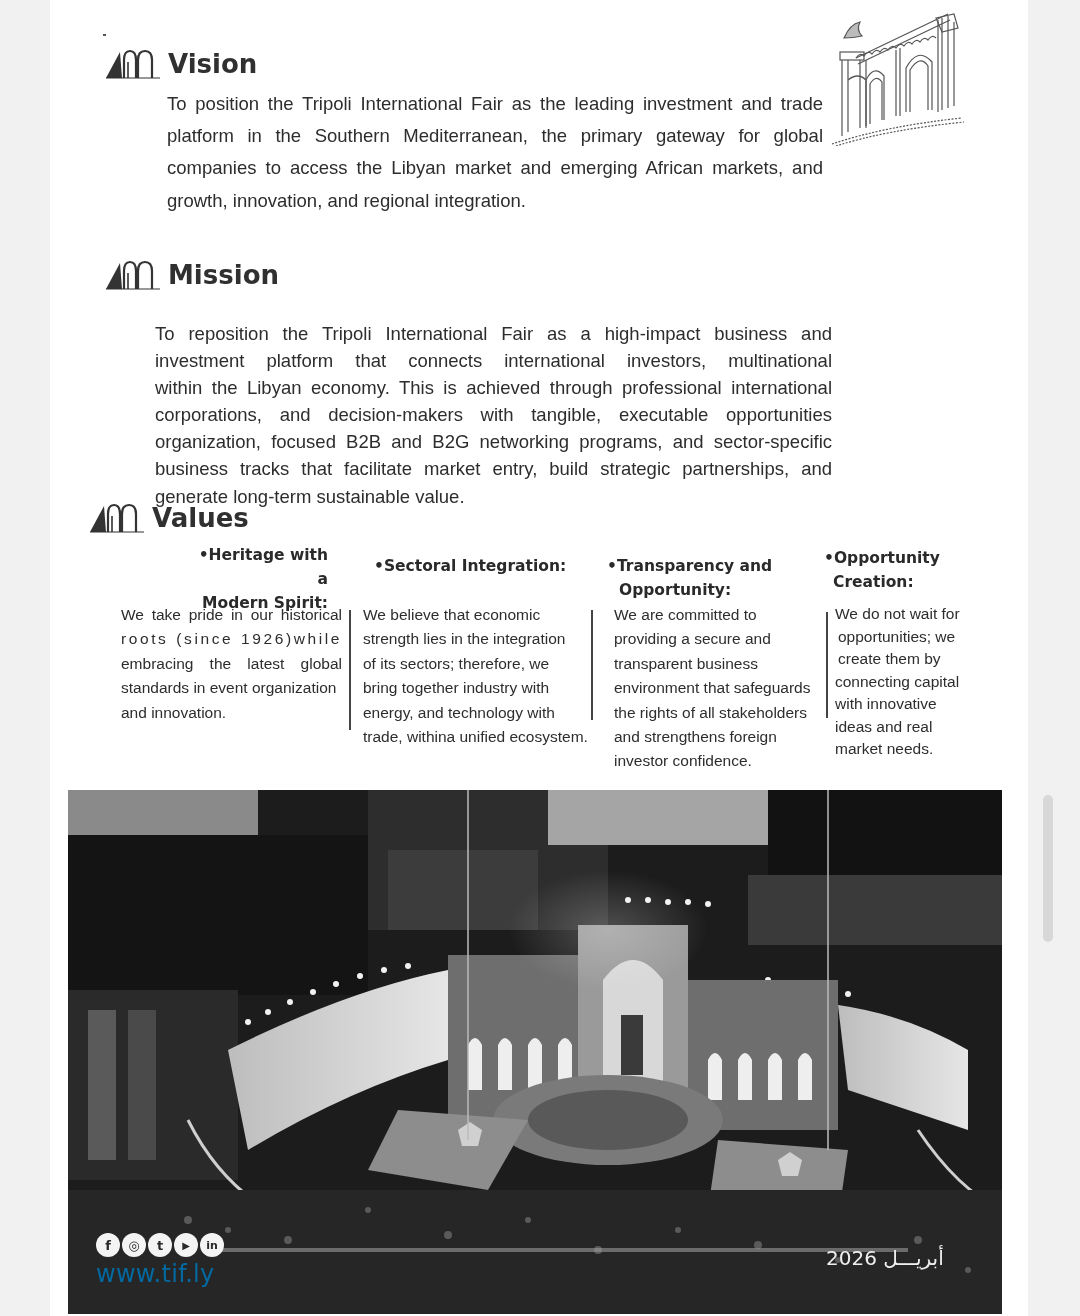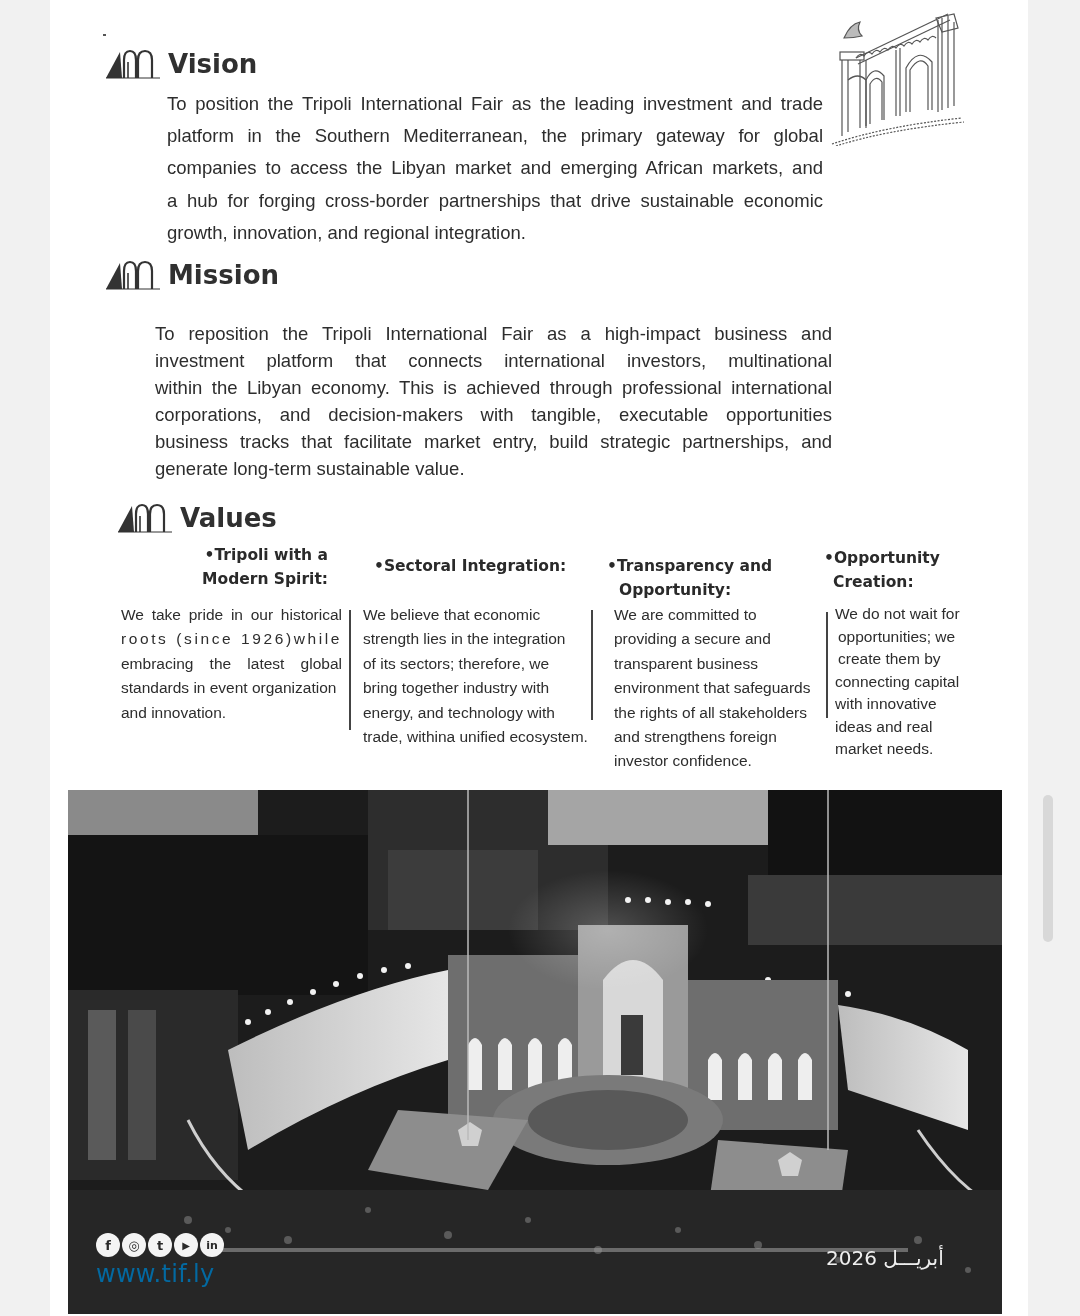--- a/index.html
+++ b/index.html
@@ -131,60 +131,60 @@
       <path d="M34 30 V12 q0 -9 7 -9 q7 0 7 9 V30" fill="none" stroke="#333" stroke-width="2.2"></path>
       <path d="M2 30 H56" stroke="#333" stroke-width="1.2"></path>
     </svg>
   </span>
   <span>Vision</span>
 </div>
 <div class="body-text" style="left:156px; top:88px; width:656px; line-height:32.2px;margin-left:11px;">
   <span class="ln">To position the Tripoli International Fair as the leading investment and trade</span>
   <span class="ln">platform in the Southern Mediterranean, the primary gateway for global</span>
   <span class="ln">companies to access the Libyan market and emerging African markets, and</span>
-  <span class="ln">a hub for forging cross-border partnerships that drive sustainable economic</span>
   <span class="ln last">growth, innovation, and regional integration.</span>
 </div>
 
 <div class="section-heading" style="left:104px; top:259px;">
   <span class="arch-icon">
     <svg viewBox="0 0 58 32">
       <path d="M2 30 L16 4 L18 30z" fill="#333"></path>
       <path d="M20 30 V12 q0 -9 6 -9 q6 0 6 9 V30" fill="none" stroke="#333" stroke-width="2.2"></path>
       <path d="M24 30 V14" stroke="#333" stroke-width="1.6"></path>
       <path d="M34 30 V12 q0 -9 7 -9 q7 0 7 9 V30" fill="none" stroke="#333" stroke-width="2.2"></path>
       <path d="M2 30 H56" stroke="#333" stroke-width="1.2"></path>
     </svg>
   </span>
   <span>Mission</span>
 </div>
 <div class="body-text" style="left:155px; top:301px; width:677px; line-height:27.1px;margin-top:19px;">
   <span class="ln">To reposition the Tripoli International Fair as a high-impact business and</span>
   <span class="ln">investment platform that connects international investors, multinational</span>
   <span class="ln">within the Libyan economy. This is achieved through professional international</span>
   <span class="ln">corporations, and decision-makers with tangible, executable opportunities</span>
+  <span class="ln">organization, focused B2B and B2G networking programs, and sector-specific</span>
   <span class="ln">business tracks that facilitate market entry, build strategic partnerships, and</span>
   <span class="ln last">generate long-term sustainable value.</span>
 </div>
 
-<div class="section-heading" style="left:116px; top:502px;justify-content:flex-end;">
+<div class="section-heading" style="left:88px; top:502px;justify-content:flex-end;">
   <span class="arch-icon">
     <svg viewBox="0 0 58 32">
       <path d="M2 30 L16 4 L18 30z" fill="#333"></path>
       <path d="M20 30 V12 q0 -9 6 -9 q6 0 6 9 V30" fill="none" stroke="#333" stroke-width="2.2"></path>
       <path d="M24 30 V14" stroke="#333" stroke-width="1.6"></path>
       <path d="M34 30 V12 q0 -9 7 -9 q7 0 7 9 V30" fill="none" stroke="#333" stroke-width="2.2"></path>
       <path d="M2 30 H56" stroke="#333" stroke-width="1.2"></path>
     </svg>
   </span>
   <span>Values</span>
 </div>
 
 <div class="val-title" style="left:196px; top:543px; text-align:right; width:132px;">
-  <span style="display:block">•Tripoli with a</span>
+  <span style="display:block">•Heritage with a</span>
   <span style="display:block">Modern Spirit:</span>
 </div>
 <div class="val-desc" style="left:121px; top:603px; width:221px; text-align:justify;">
   <span class="ln" style="text-align-last:justify">We take pride in our historical</span>
   <span class="ln" style="text-align-last:justify; letter-spacing:2.6px">roots (since 1926)while</span>
   <span class="ln" style="text-align-last:justify; word-spacing:6px">embracing the latest global</span>
   <span class="ln">standards in event organization</span>
   <span class="ln">and innovation.</span>
 </div>
 <div class="vdiv" style="left:349px; top:610px; height:120px;"></div>

